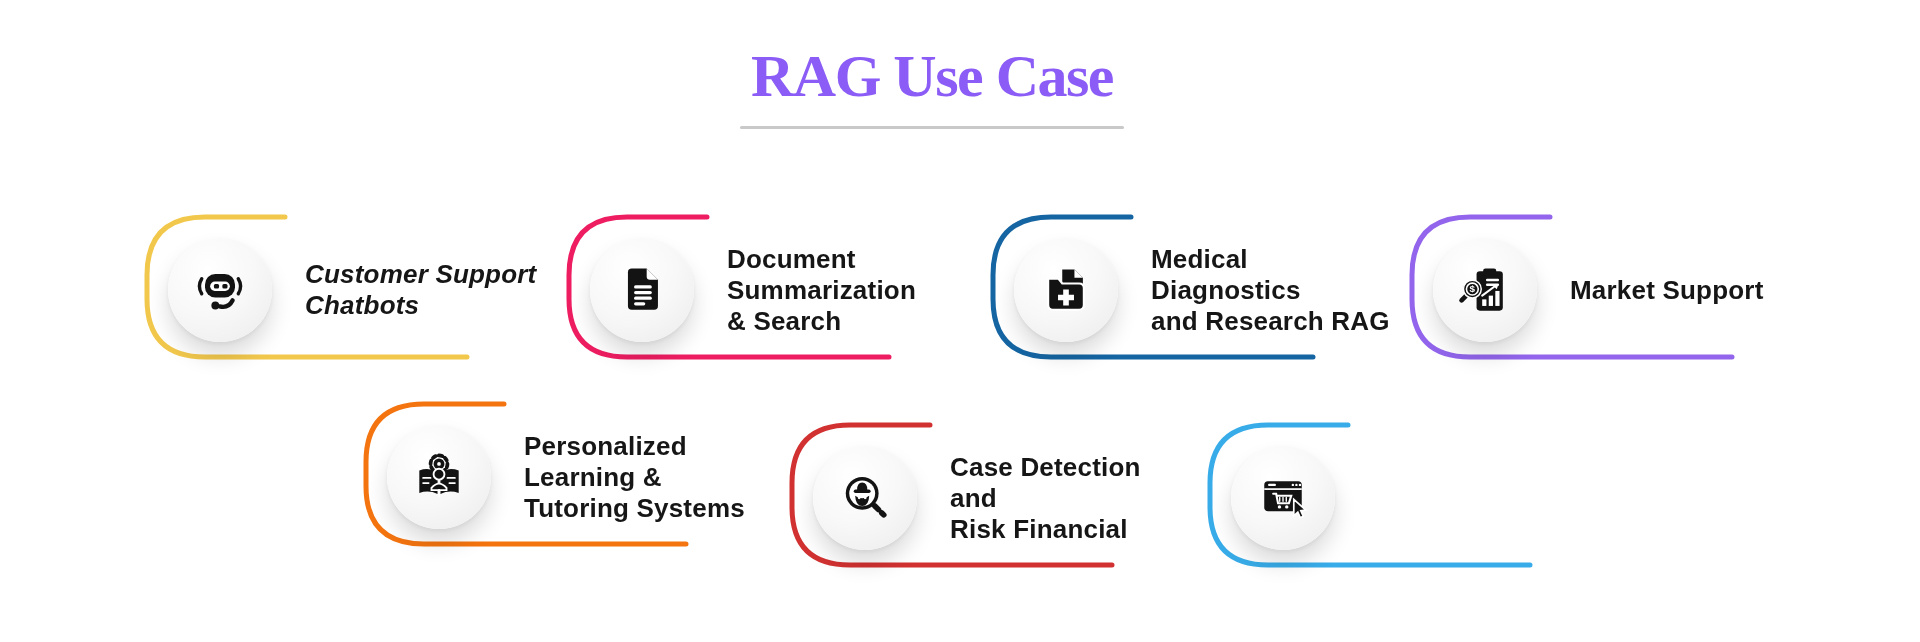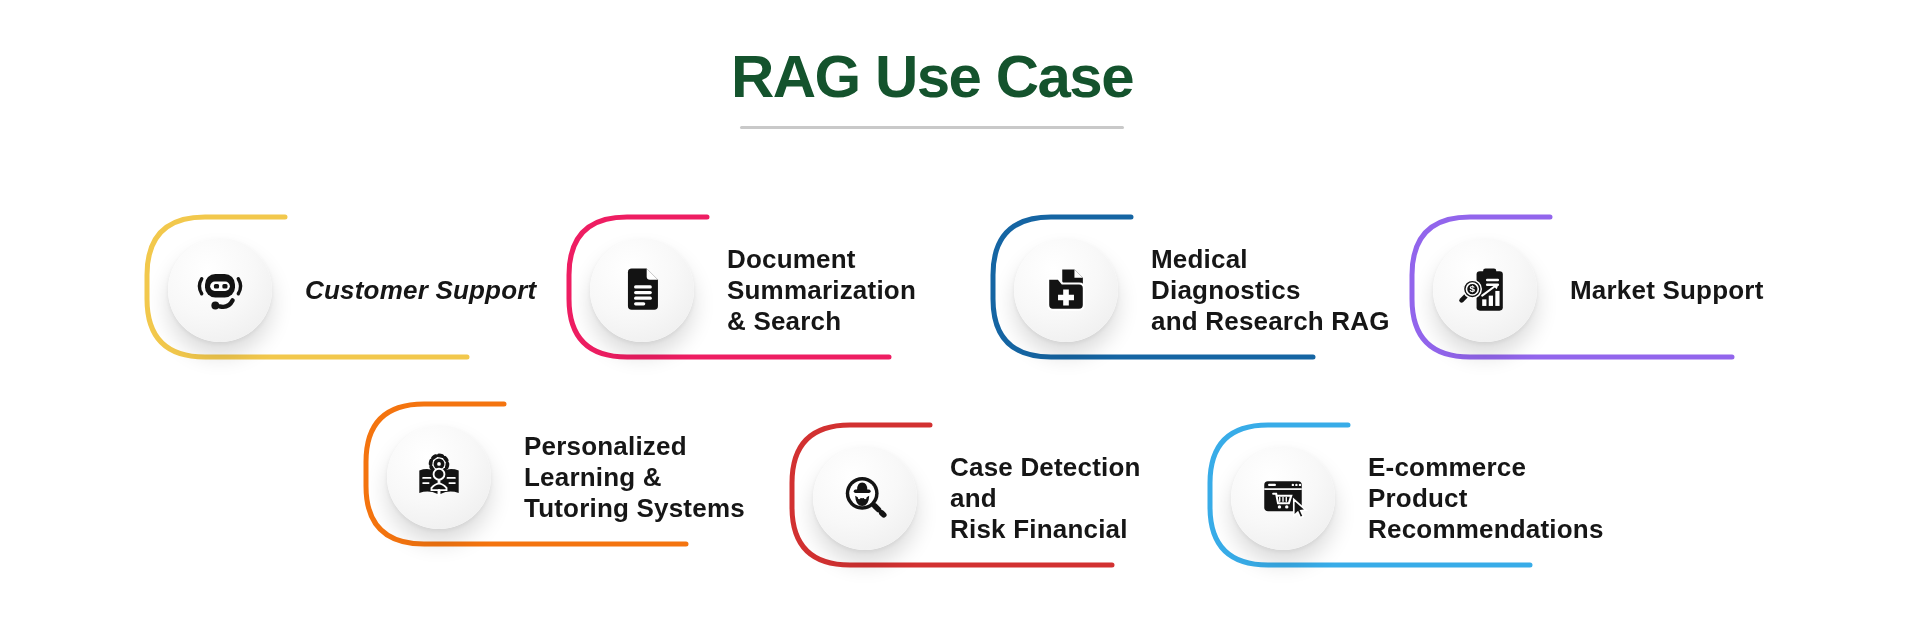--- a/index.html
+++ b/index.html
@@ -4,21 +4,21 @@
 <style>
   html,body{margin:0;padding:0;}
   body{
     width:1920px;height:642px;background:#ffffff;position:relative;overflow:hidden;
     font-family:"Liberation Sans","DejaVu Sans",sans-serif;
   }
   .stage{position:absolute;inset:0;}
   
   .title{
     position:absolute;left:932px;top:42px;transform:translateX(-50%);
-    font-size:60px;font-weight:800;letter-spacing:-1.5px;color:#14532d;white-space:nowrap;
+    font-size:60px;font-weight:800;letter-spacing:-1.5px;color:#8b5cf6;white-space:nowrap;font-family:Liberation Serif, serif;
   }
   .title-underline{
     position:absolute;left:932px;top:126px;transform:translateX(-50%);
     width:384px;height:3px;background:#c9c9c9;border-radius:2px;
   }
   
   .card{position:absolute;width:350px;height:170px;}
   .bracket{position:absolute;left:0;top:0;overflow:visible;}
   .bracket-path{fill:none;stroke:var(--accent,#999);stroke-width:5;stroke-linecap:round;}
   .icon-circle{
@@ -58,20 +58,21 @@
         <rect class="ic" x="16" y="15" width="32" height="25" rx="11"></rect>
         <rect class="icw" x="21.5" y="23" width="21" height="10" rx="5"></rect>
         <rect class="ic" x="25.5" y="25.5" width="5.5" height="5" rx="1.6"></rect>
         <rect class="ic" x="34.5" y="25.5" width="5.5" height="5" rx="1.6"></rect>
         <circle class="ic" cx="27" cy="48.5" r="4.2"></circle>
         <path class="ics" d="M31.5 49.5 Q41 52 45.5 43" stroke-width="4.6"></path>
       </svg>
     </div>
     <div class="card-text">
       <span>Customer Support</span>
+      <span>Chatbots</span>
 
     </div>
   </div>
 
   <div class="card" style="left: 983px; top: 207px; --accent: #1565A3;">
     <svg class="bracket" width="340" height="160" viewBox="0 0 340 160">
       <path class="bracket-path" d="M148 10 H68 Q10 10 10 68 V92 Q10 150 68 150 H330"></path>
     </svg>
     <div class="icon-circle">
       <svg class="icon" viewBox="0 0 64 64">
@@ -195,20 +196,15 @@
         <circle class="icw" cx="42.5" cy="18" r="1.3"></circle>
         <circle class="icw" cx="46.3" cy="18" r="1.3"></circle>
         <circle class="icw" cx="50.1" cy="18" r="1.3"></circle>
         <path class="icws" d="M21.5 27.5 h3.2 l2 10 h11.6 l2.5 -8 h-15" stroke-width="2.2"></path>
         <path class="icws" d="M28.5 31.5 v4 M32 31.5 v4 M35.5 31.5 v4" stroke-width="1.5"></path>
         <circle class="icw" cx="28.2" cy="41.5" r="1.8"></circle>
         <circle class="icw" cx="36" cy="41.5" r="1.8"></circle>
         <path d="M43.5 33.5 V51 L47.8 47 L50.4 53 L53.6 51.5 L51 45.6 L56.5 45 Z" fill="#131313" stroke="#ffffff" stroke-width="1.8"></path>
       </svg>
     </div>
-    <div class="card-text">
-      <span>E-commerce</span>
-      <span>Product</span>
-      <span>Recommendations</span>
-    </div>
   </div>
 
 </div>
 
 </body></html>

